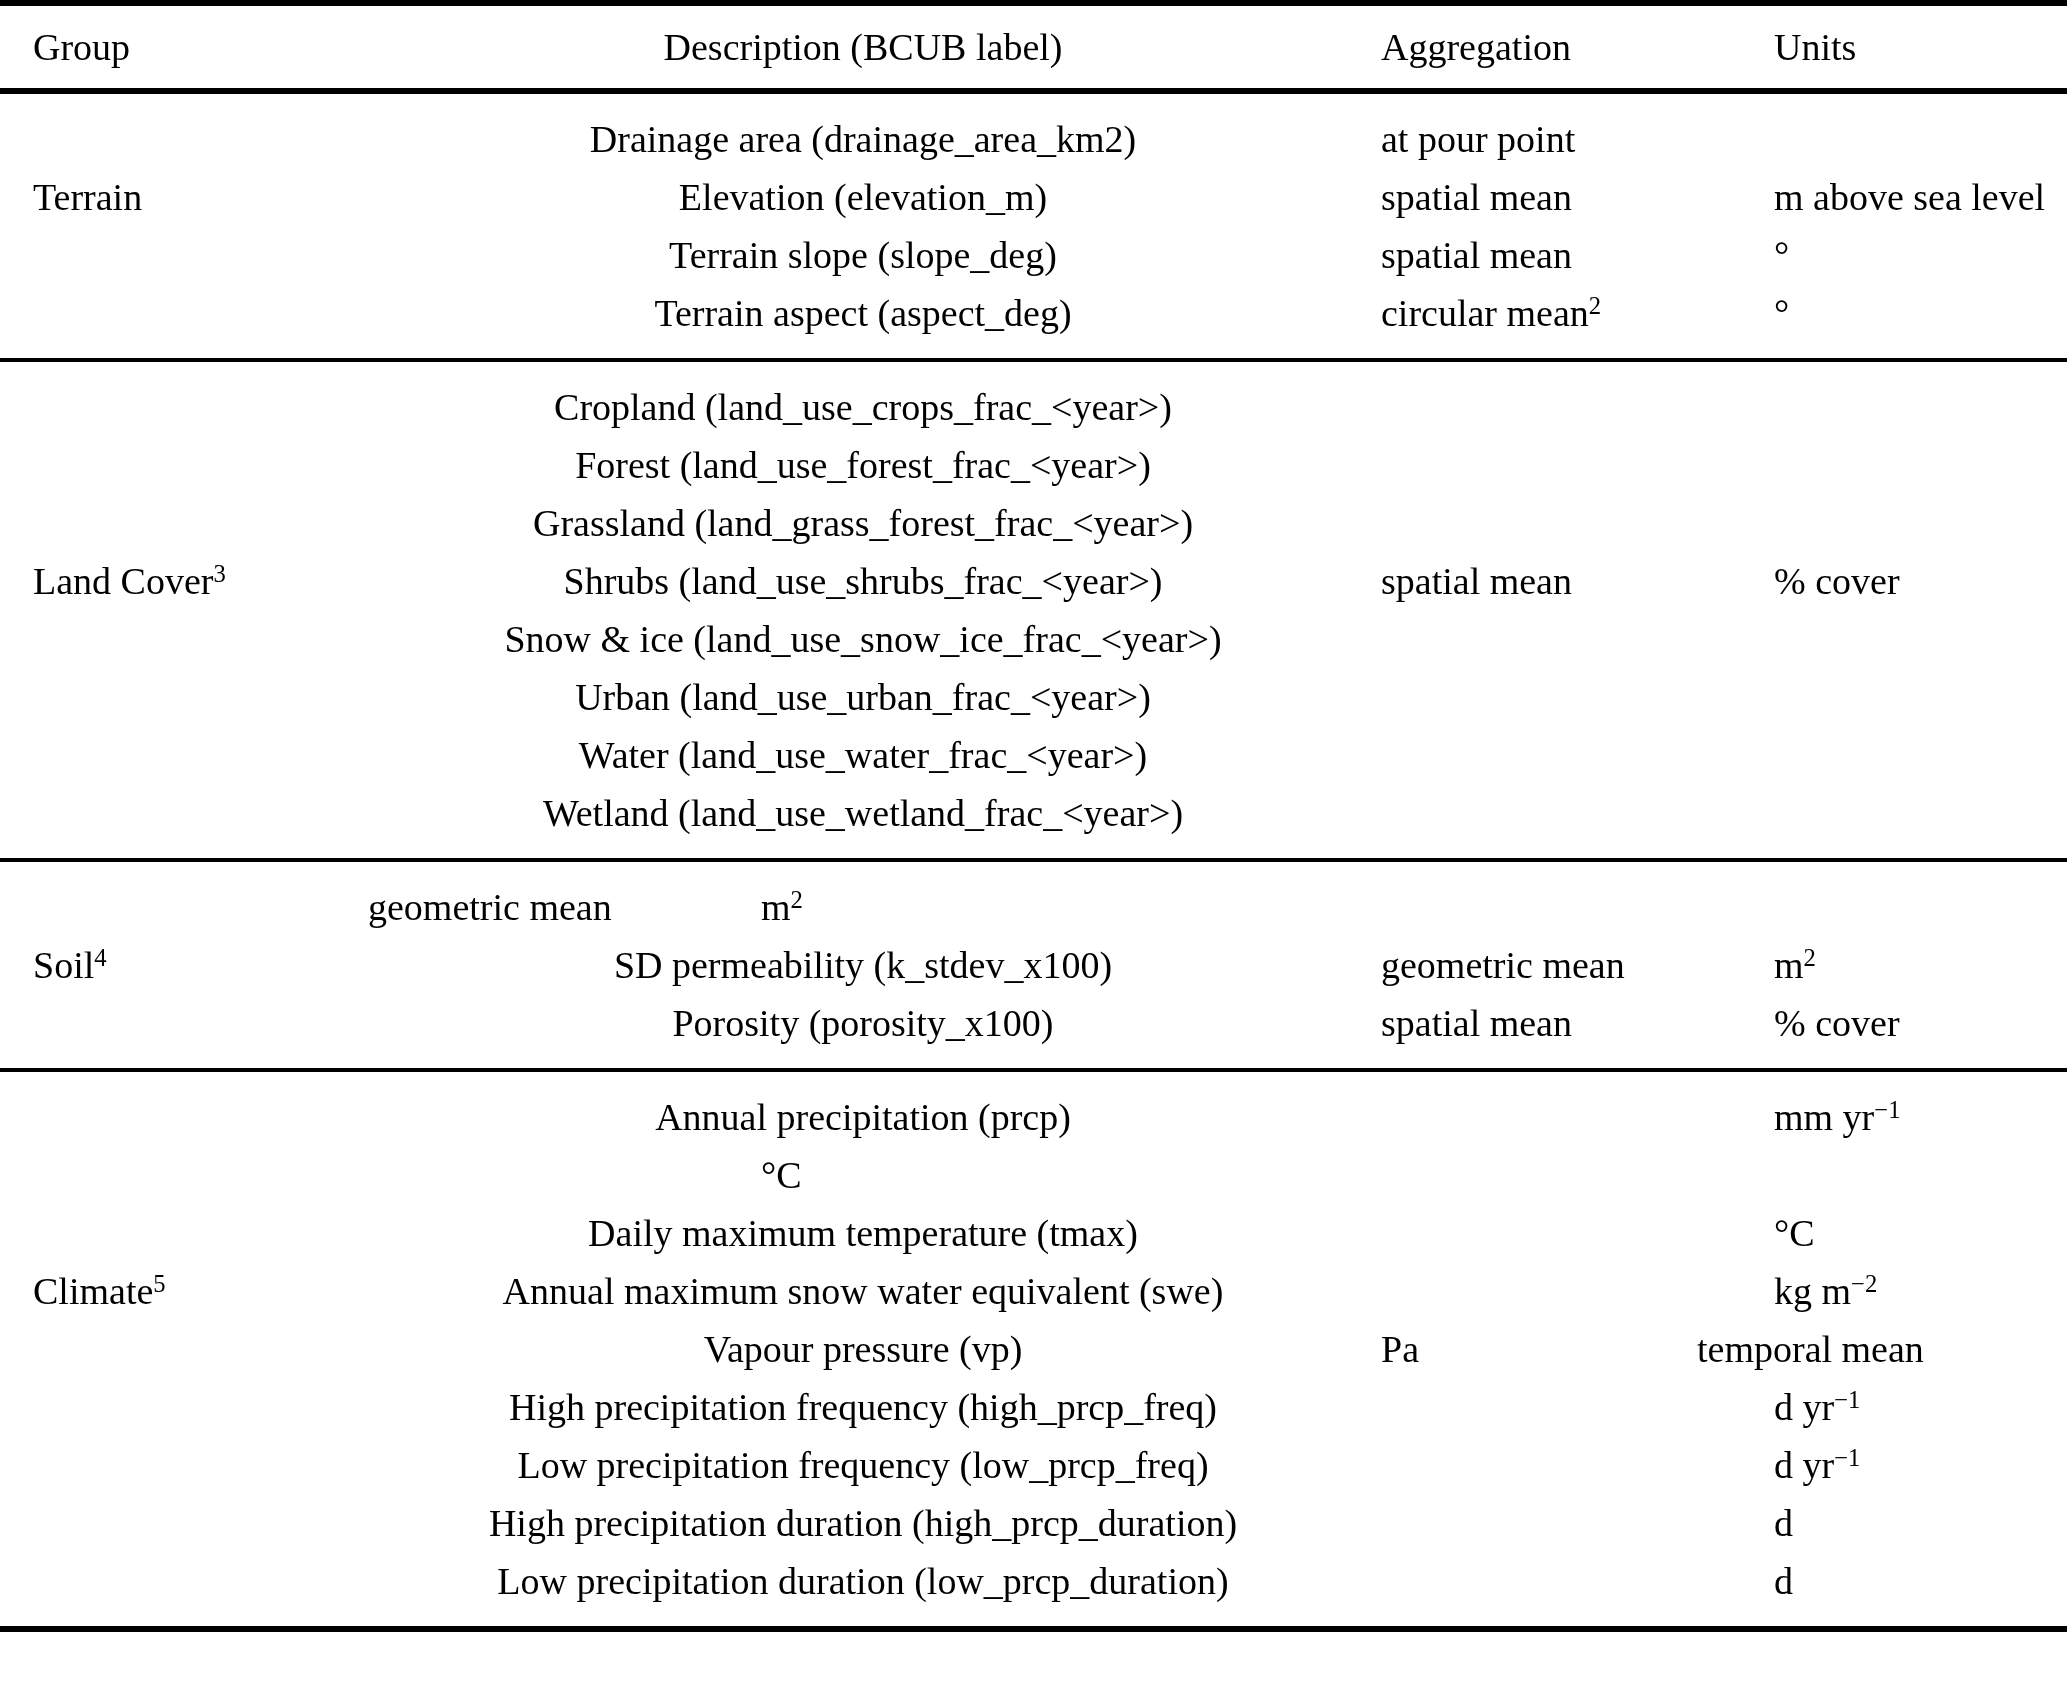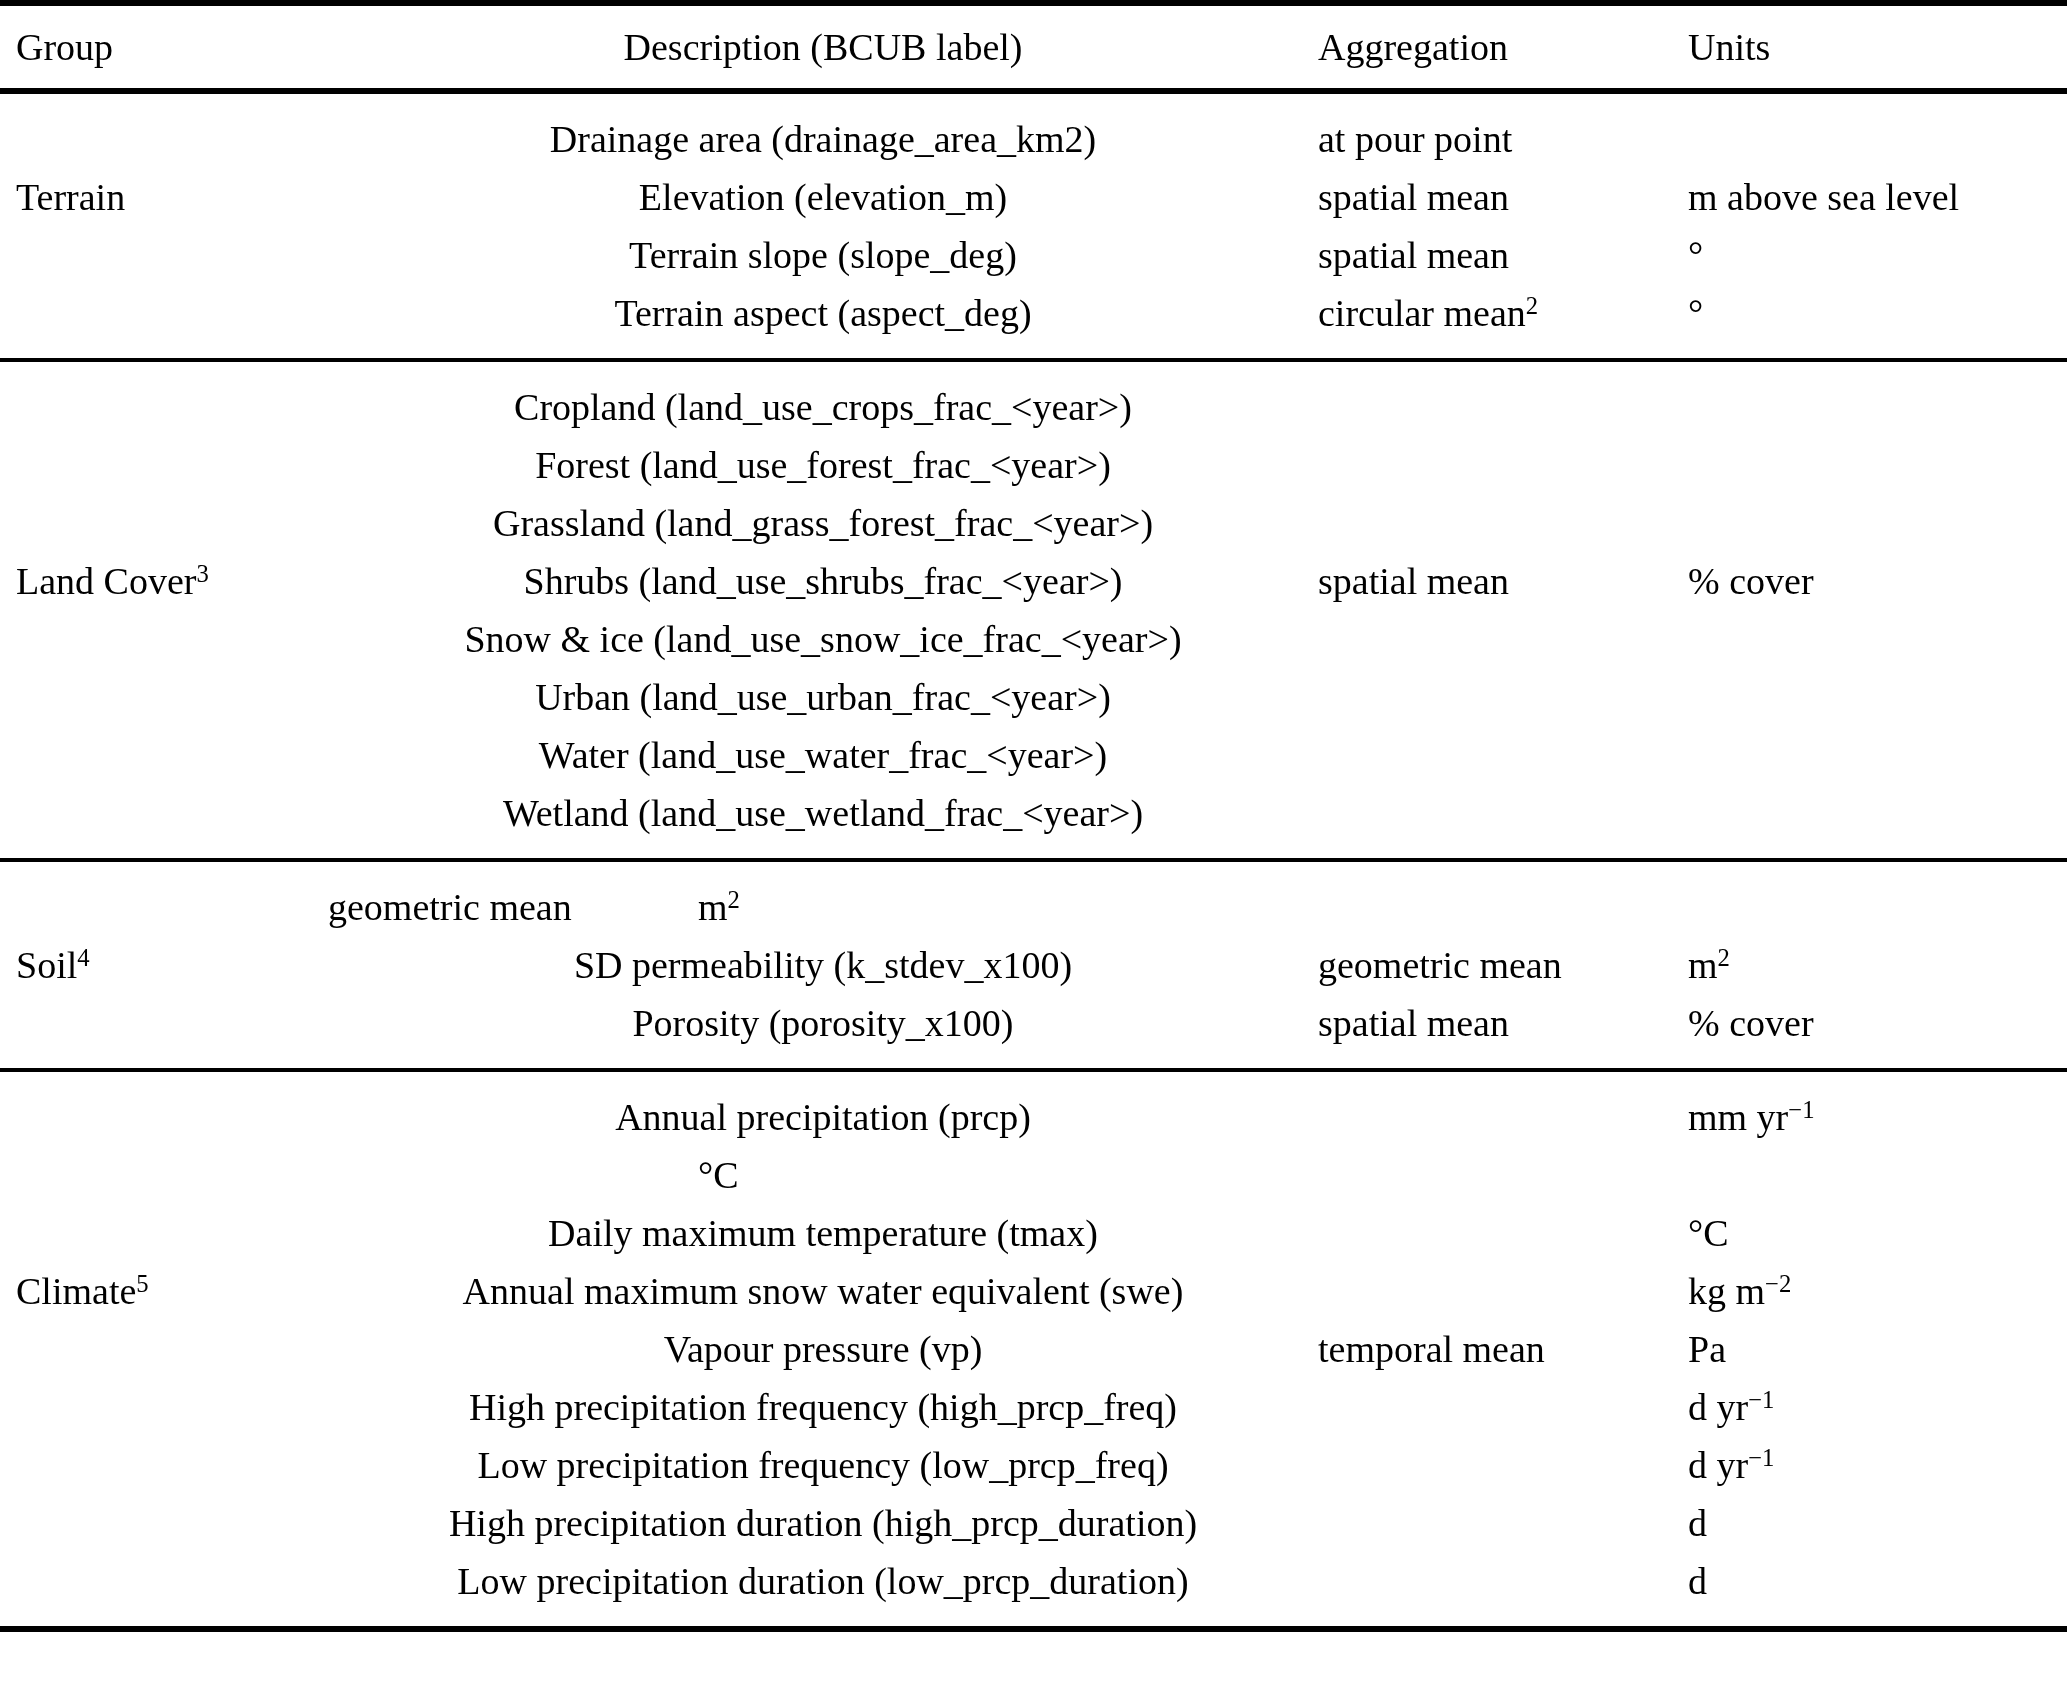--- a/index.html
+++ b/index.html
@@ -15,23 +15,24 @@
     position: relative;
   }
   .rule { background: #000000; width: 100%; }
   .rule-top    { height: 6px; }
   .rule-header { height: 6px; }
   .rule-bottom { height: 6px; }
   .row {
     display: flex;
     align-items: center;
     height: 58px;
-    padding-left: 16px;
+    padding-left: 33px;
     box-sizing: border-box;
     white-space: nowrap;
+    gap: 23px;
   }
   .header-row { height: 82px; }
   .cell { overflow: visible; }
   .col-group { width: 312px; flex: 0 0 312px; }
   .col-desc  { width: 990px; flex: 0 0 990px; text-align: center; }
   .col-agg   { width: 370px; flex: 0 0 370px; }
   .col-units { flex: 1 1 auto; }
   .section { padding: 16px 0; }
   .section + .section { border-top: 4px solid #000000; }
   sup {
@@ -172,22 +173,22 @@
   </div>
         <div class="row">
     <div class="cell col-group">Climate<sup>5</sup></div>
     <div class="cell col-desc">Annual maximum snow water equivalent (swe)</div>
     <div class="cell col-agg"></div>
     <div class="cell col-units">kg m<sup>−2</sup></div>
   </div>
         <div class="row">
     <div class="cell col-group"></div>
     <div class="cell col-desc">Vapour pressure (vp)</div>
+    <div class="cell col-units">Pa</div>
     <div class="cell col-agg">temporal mean</div>
-    <div class="cell col-units">Pa</div>
   </div>
         <div class="row">
     <div class="cell col-group"></div>
     <div class="cell col-desc">High precipitation frequency (high_prcp_freq)</div>
     <div class="cell col-agg"></div>
     <div class="cell col-units">d yr<sup>−1</sup></div>
   </div>
         <div class="row">
     <div class="cell col-group"></div>
     <div class="cell col-desc">Low precipitation frequency (low_prcp_freq)</div>

